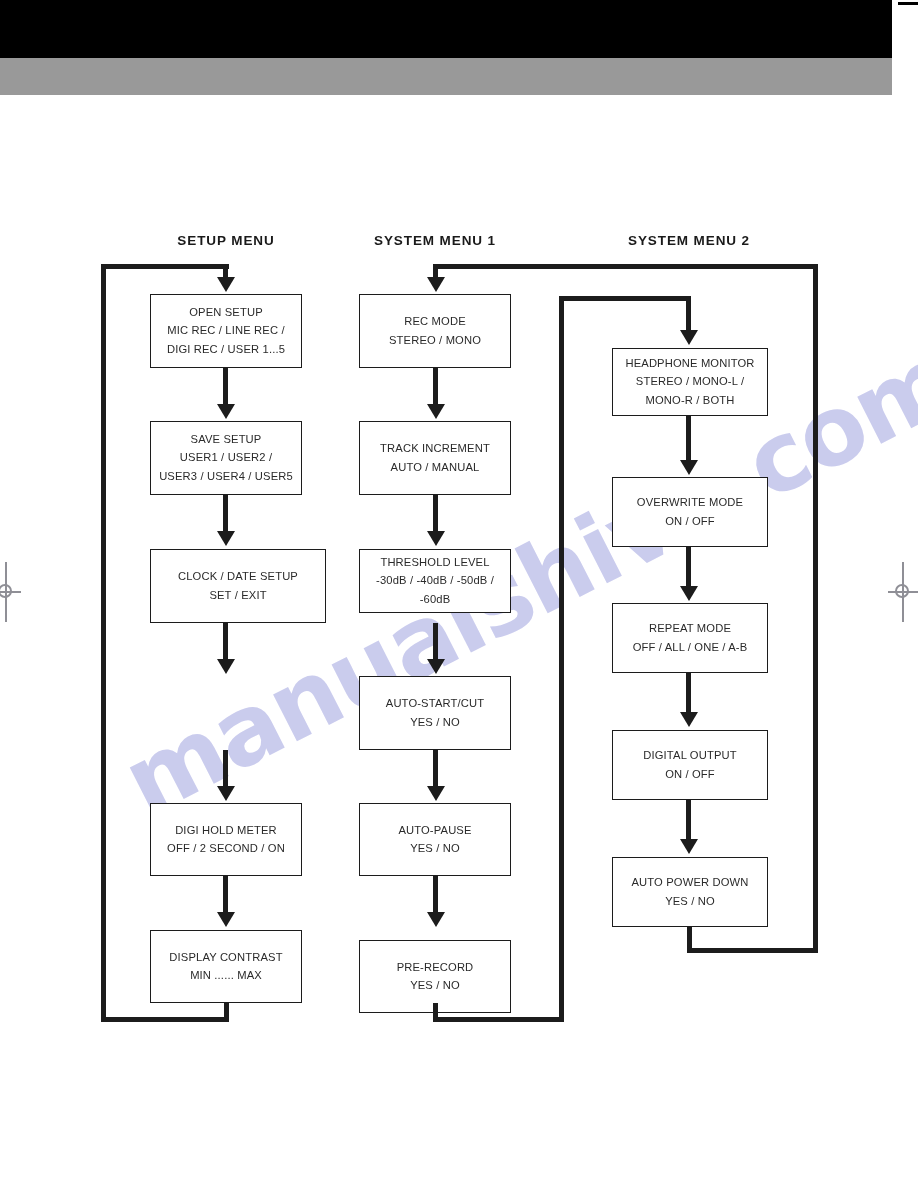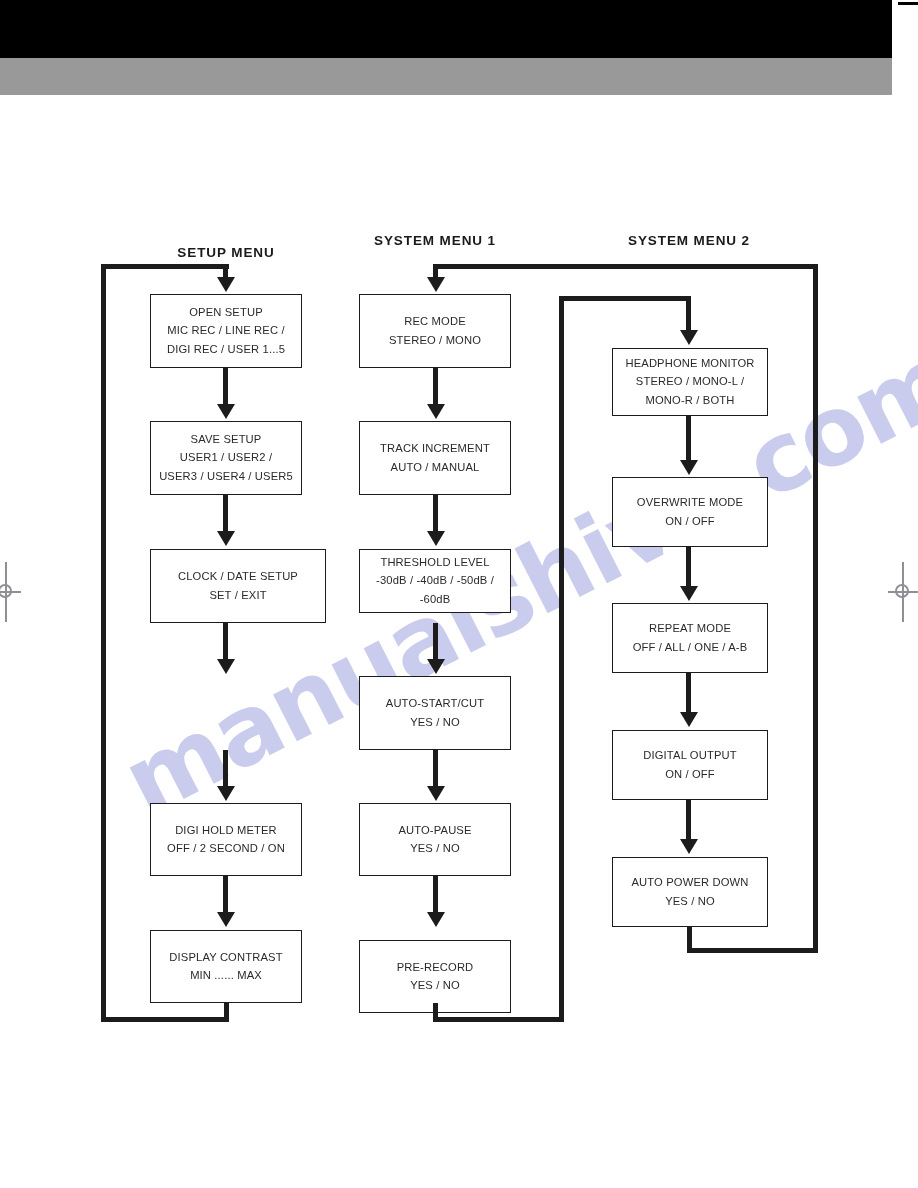--- a/index.html
+++ b/index.html
@@ -159,21 +159,21 @@
   <div class="reg-mark reg-right">
     <div class="v"></div>
     <div class="h"></div>
     <div class="c"></div>
   </div>
 
   <div class="watermark">manualshive.com</div>
 
   <div class="flow">
 
-    <div class="col-title" style="left:150px; top:233px; width:152px;margin-top:12px;">SETUP MENU</div>
+    <div class="col-title" style="left:150px; top:233px; width:152px;">SETUP MENU</div>
     <div class="col-title" style="left:359px; top:233px; width:152px;text-align:center;">SYSTEM MENU 1</div>
     <div class="col-title" style="left:613px; top:233px; width:152px;">SYSTEM MENU 2</div>
 
     <div class="seg" style="left:101px; top:264px;  width:128px; height:5px;"></div>
     <div class="seg" style="left:101px; top:264px;  width:5px;   height:758px;"></div>
     <div class="seg" style="left:101px; top:1017px; width:128px; height:5px;"></div>
     <div class="seg" style="left:224px; top:1003px; width:5px;   height:19px;"></div>
 
     <div class="seg" style="left:223px; top:264px; width:5px; height:15px;"></div>
     <div class="arrowhead" style="left:217px; top:277px;"></div>

